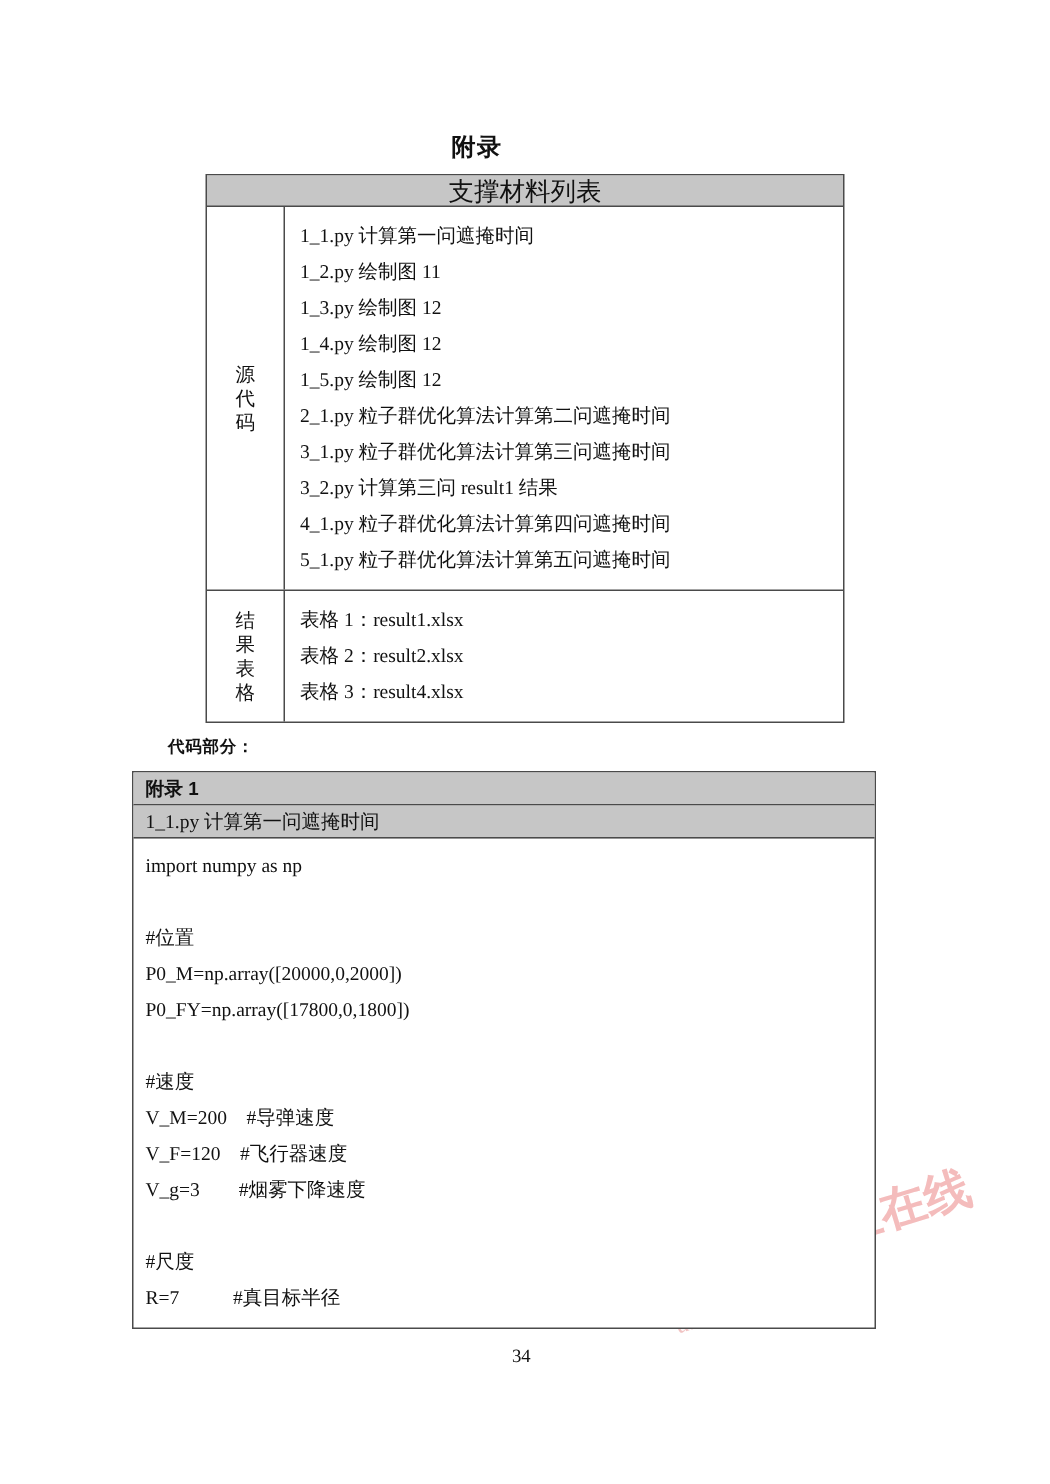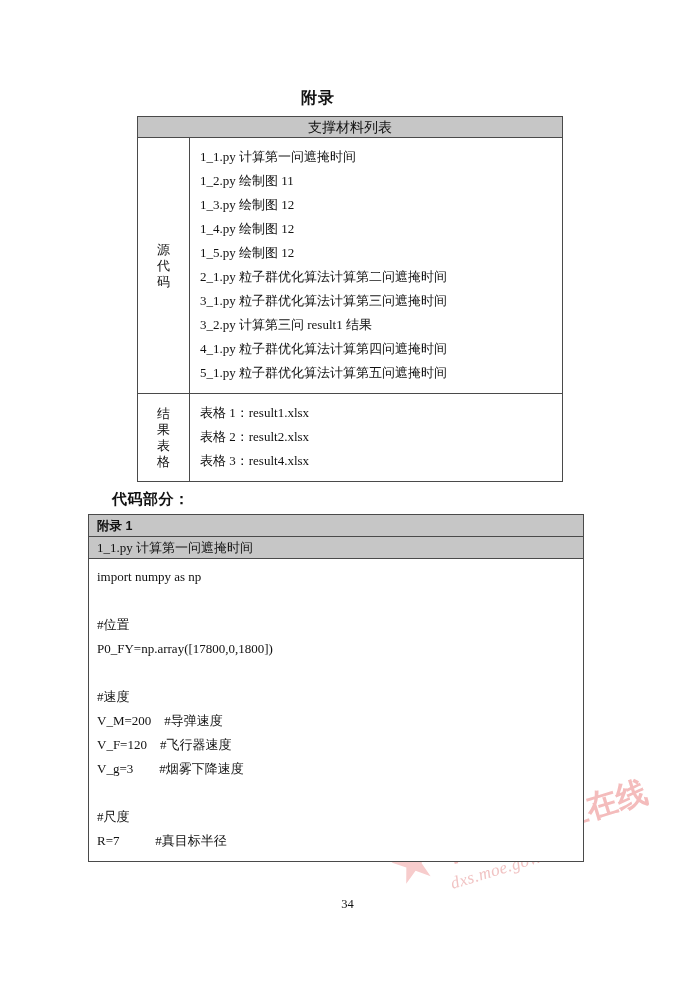--- a/index.html
+++ b/index.html
@@ -79,21 +79,21 @@
     letter-spacing: 1px;
     z-index: 2;
   }
 
   .section-label {
     position: absolute;
     left: 112px;
     top: 490px;
     font-family: "Liberation Sans", "DejaVu Sans", sans-serif;
     font-weight: bold;
-    font-size: 15px;
+    font-size: 11px;
     letter-spacing: 0.5px;
     z-index: 2;
   }
 
   
   .materials-table {
     position: absolute;
     left: 137px;
     top: 116px;
     width: 426px;
@@ -101,21 +101,21 @@
     background: #ffffff;
     box-sizing: border-box;
     z-index: 2;
   }
   .mt-header {
     height: 21px;
     line-height: 21px;
     background: #c6c6c6;
     border-bottom: 1.2px solid #4a4a4a;
     text-align: center;
-    font-size: 14px;
+    font-size: 17px;
     box-sizing: border-box;
   }
   .mt-group {
     display: flex;
     align-items: stretch;
     border-bottom: 1.2px solid #4a4a4a;
     box-sizing: border-box;
   }
   .mt-group.last {
     border-bottom: none;
@@ -255,20 +255,21 @@
 
   <div class="section-label">代码部分：</div>
 
   <div class="code-table">
     <div class="ct-title">附录 1</div>
     <div class="ct-subtitle">1_1.py  计算第一问遮掩时间</div>
     <div class="ct-body">
       <div class="code-line">import numpy as np</div>
       <div class="code-line"></div>
       <div class="code-line">#位置</div>
+      <div class="code-line">P0_M=np.array([20000,0,2000])</div>
       <div class="code-line">P0_FY=np.array([17800,0,1800])</div>
       <div class="code-line"></div>
       <div class="code-line">#速度</div>
       <div class="code-line">V_M=200    #导弹速度</div>
       <div class="code-line">V_F=120    #飞行器速度</div>
       <div class="code-line">V_g=3        #烟雾下降速度</div>
       <div class="code-line"></div>
       <div class="code-line">#尺度</div>
       <div class="code-line">R=7           #真目标半径</div>
     </div>

